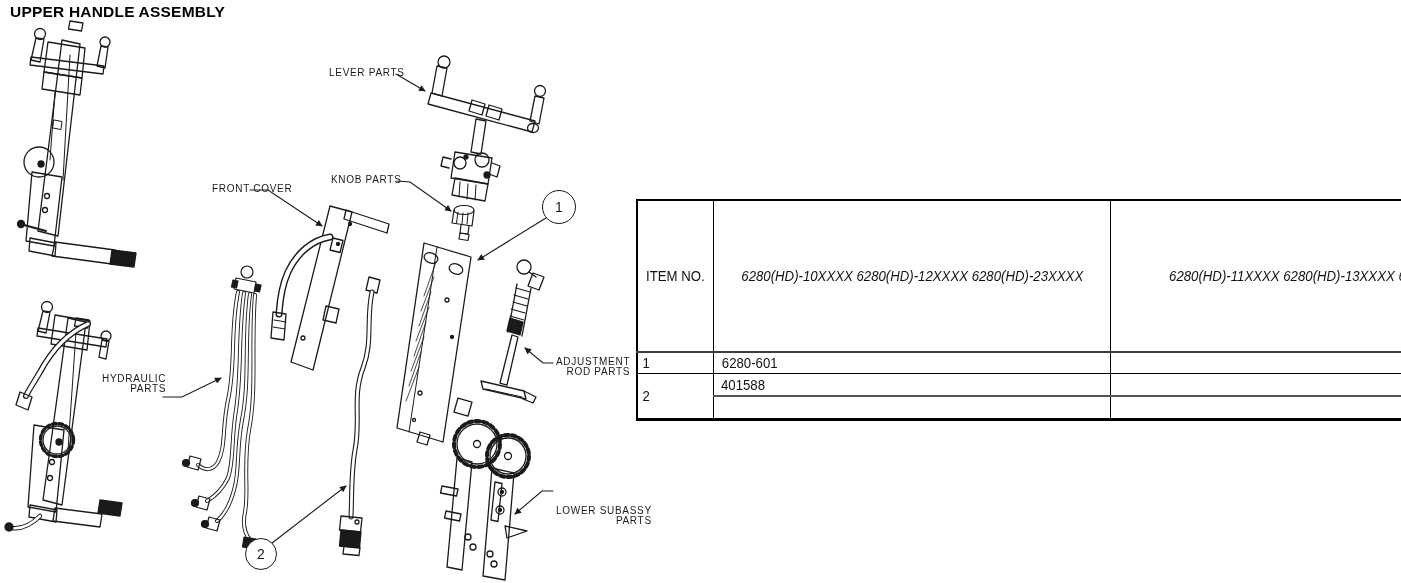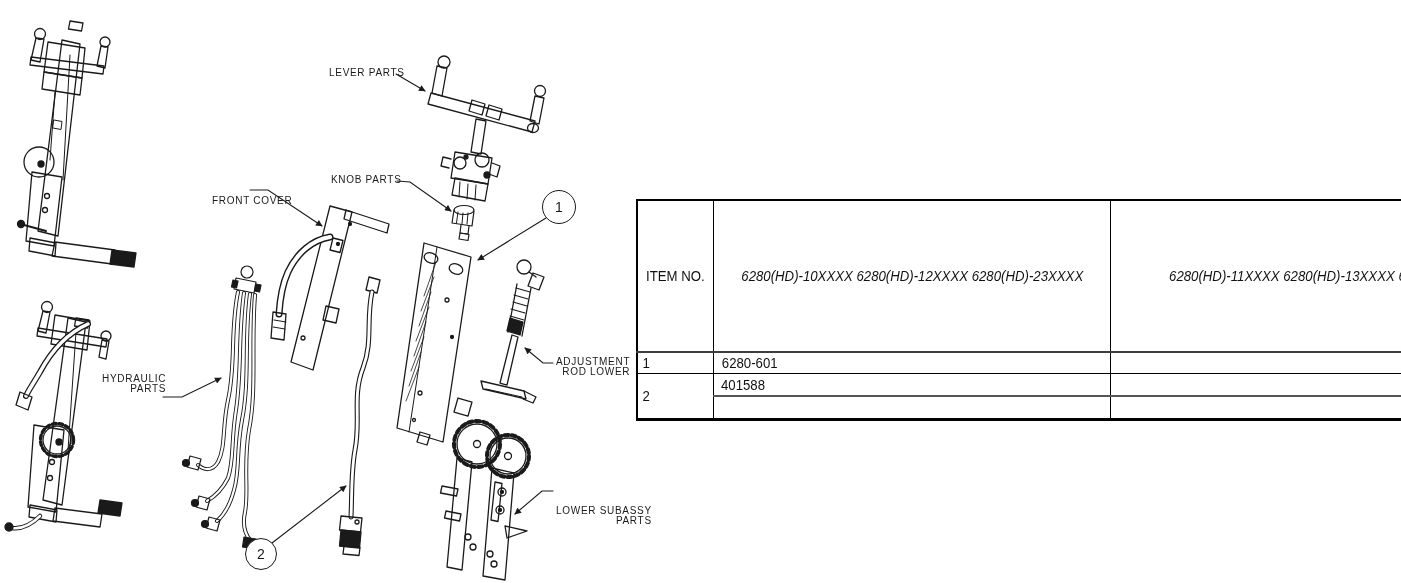--- a/index.html
+++ b/index.html
@@ -28,20 +28,21 @@
   tr.r1 td{height:20px;}
   tr.r2a td{height:21px;}
   tr.r2b td{height:21px;border-top:2px solid #555;}
   .cx{display:inline-block;transform:scaleX(.88);transform-origin:50% 50%;}
 </style>
 </head>
 <body>
 
 <div class="page">
 
+  <div class="title">UPPER HANDLE ASSEMBLY</div>
 
   <svg width="660" height="583" viewBox="0 0 660 583">
     <defs>
       <marker id="arr" viewBox="0 0 10 10" refX="9" refY="5" markerWidth="7" markerHeight="6" orient="auto-start-reverse">
         <path d="M0,0 L10,5 L0,10 z" fill="#1a1a1a"></path>
       </marker>
     </defs>
 
     <g stroke="#1a1a1a" fill="none" stroke-width="1.3" stroke-linejoin="round" stroke-linecap="round">
       <circle cx="40" cy="34" r="5.5"></circle>
@@ -228,26 +229,26 @@
       <path d="M397,181 L410,182 L451,211" marker-end="url(#arr)"></path>
       <path d="M163,397 L182,397 L221,378" marker-end="url(#arr)"></path>
       <path d="M553,363 L543,363 L525,348" marker-end="url(#arr)"></path>
       <path d="M553,491 L542,491 L515,514" marker-end="url(#arr)"></path>
       <path d="M546,218 L478,260" marker-end="url(#arr)"></path>
       <path d="M272,543 L346,486" marker-end="url(#arr)"></path>
     </g>
   </svg>
 
   <div class="lbl" style="left:329px;top:68px">LEVER PARTS</div>
-  <div class="lbl" style="left:212px;top:196px">FRONT COVER</div>
+  <div class="lbl" style="left:212px;top:184px">FRONT COVER</div>
   <div class="lbl" style="left:331px;top:175px">KNOB PARTS</div>
   <div class="lbl" style="left:102px;top:374px">HYDRAULIC
 PARTS</div>
   <div class="lbl" style="left:556px;top:357px">ADJUSTMENT
-ROD LOWER</div>
+ROD PARTS</div>
   <div class="lbl" style="left:556px;top:506px">LOWER SUBASSY
 PARTS</div>
 
   <div class="balloon b1">
     <span>1</span>
   </div>
   <div class="balloon b2">
     <span>2</span>
   </div>
 

